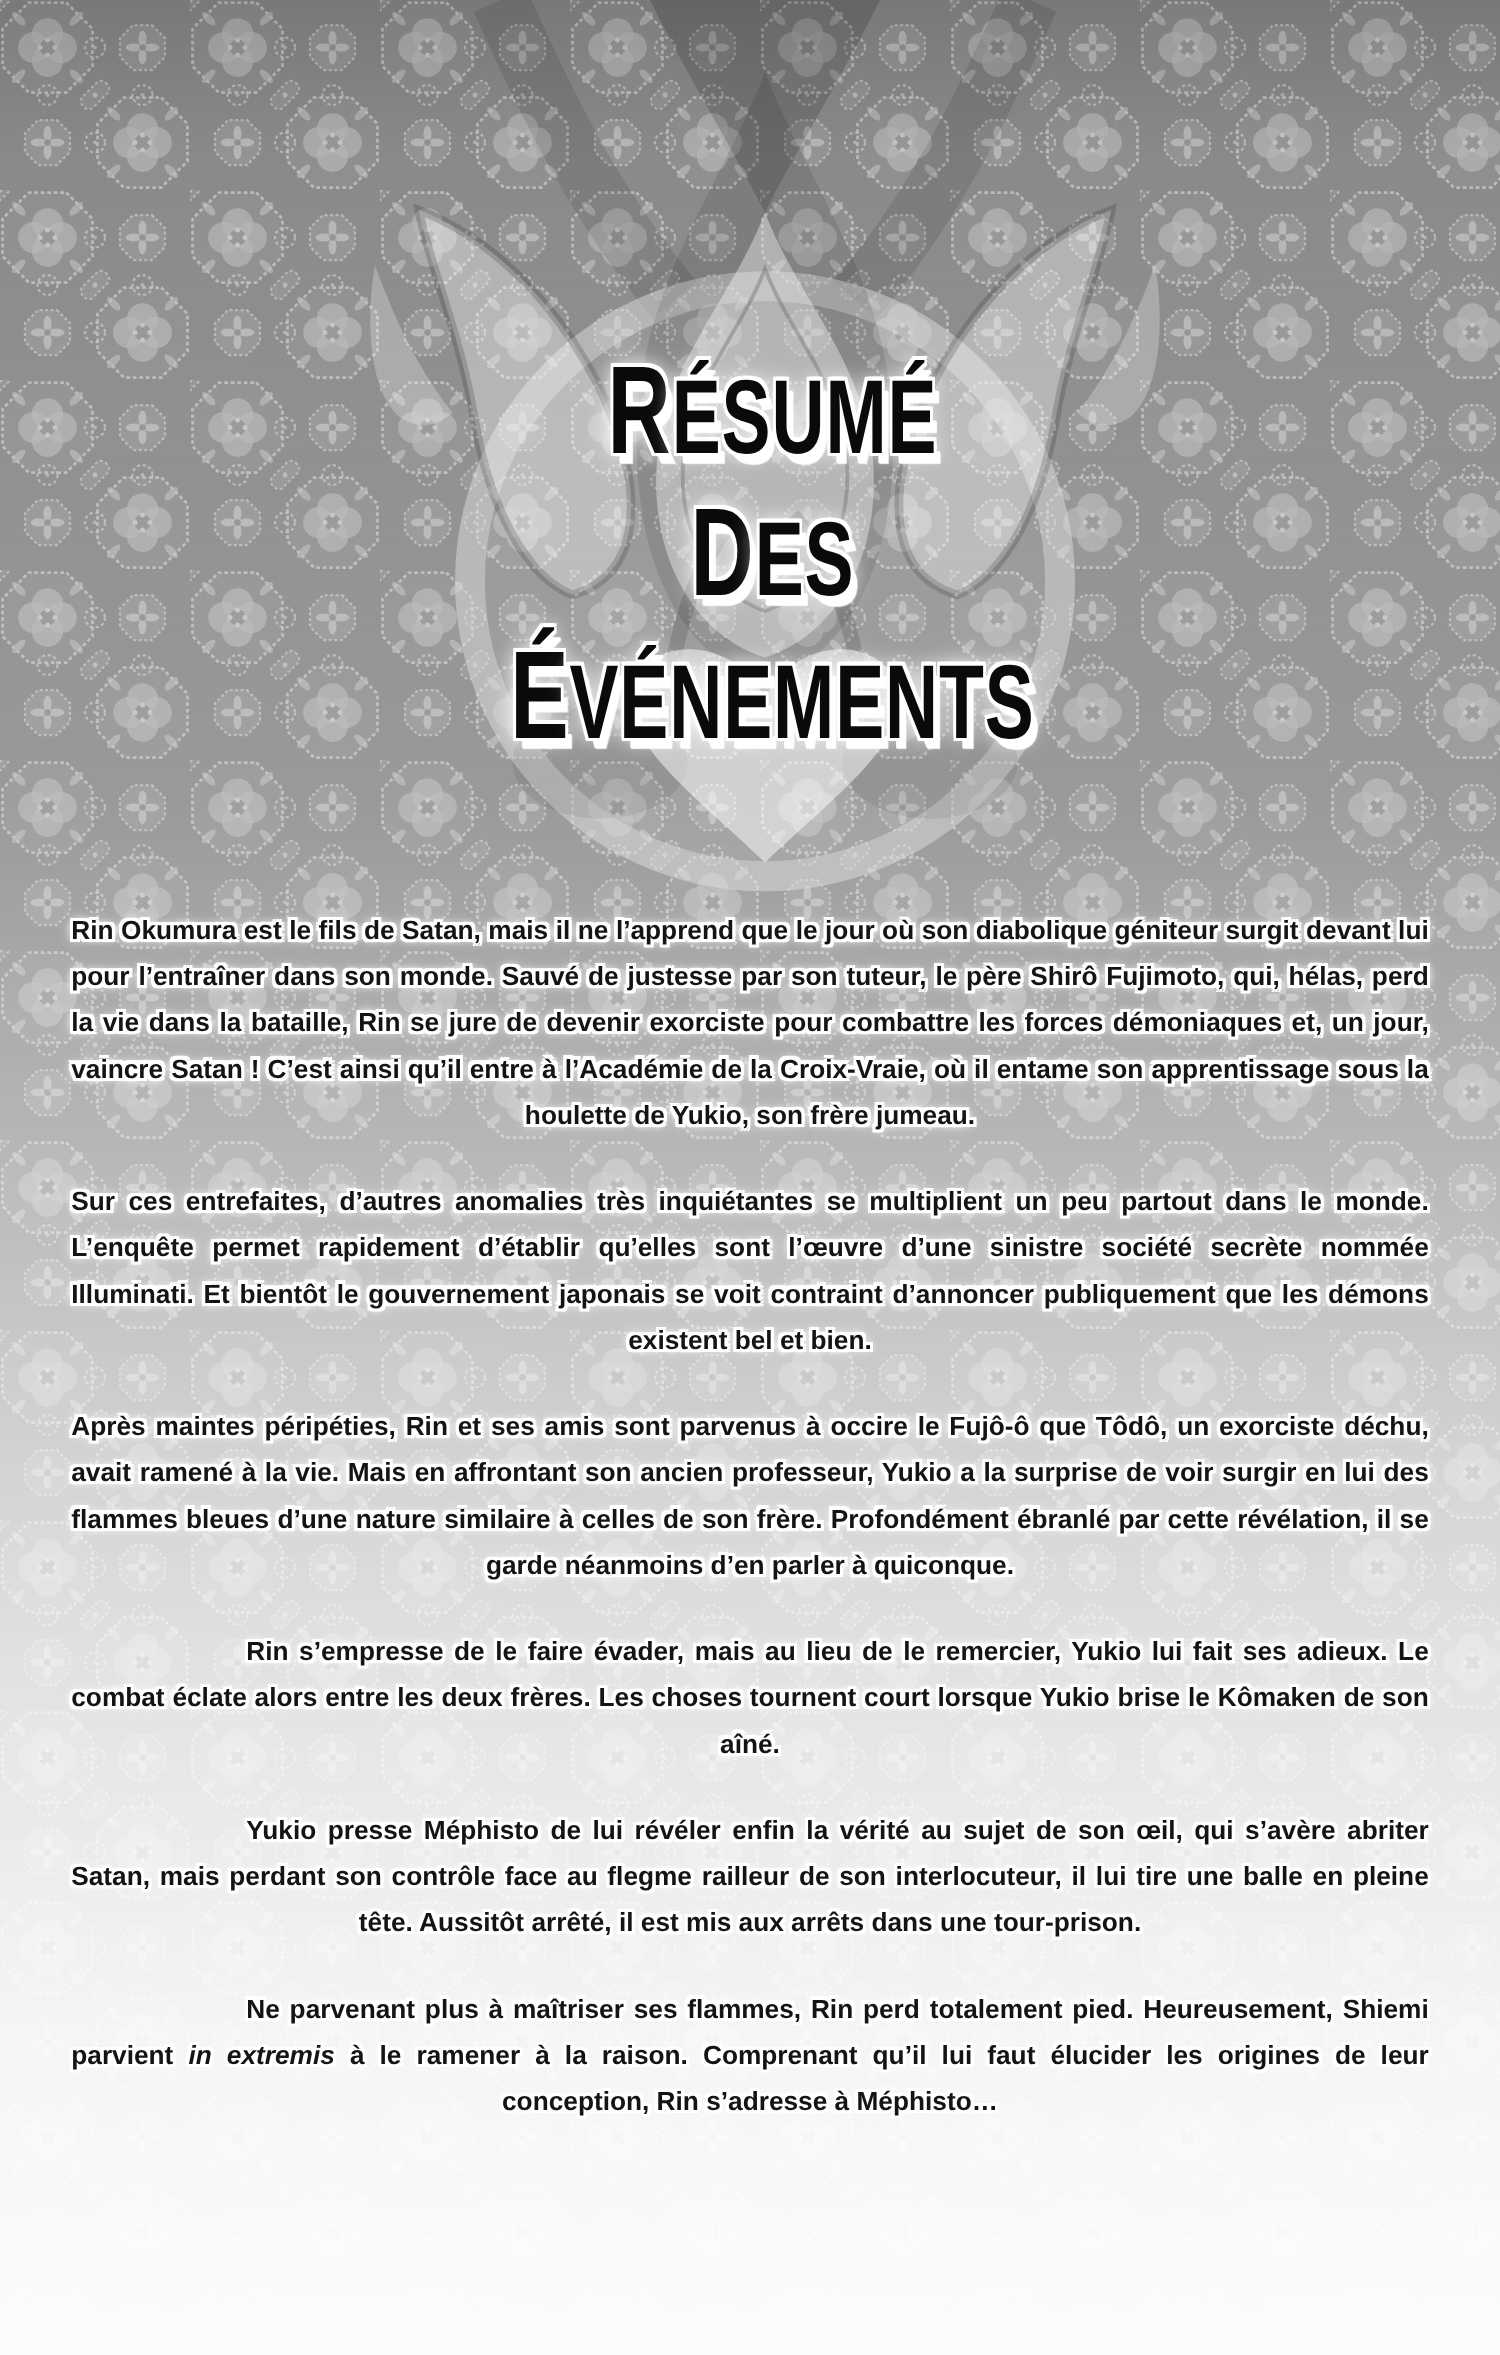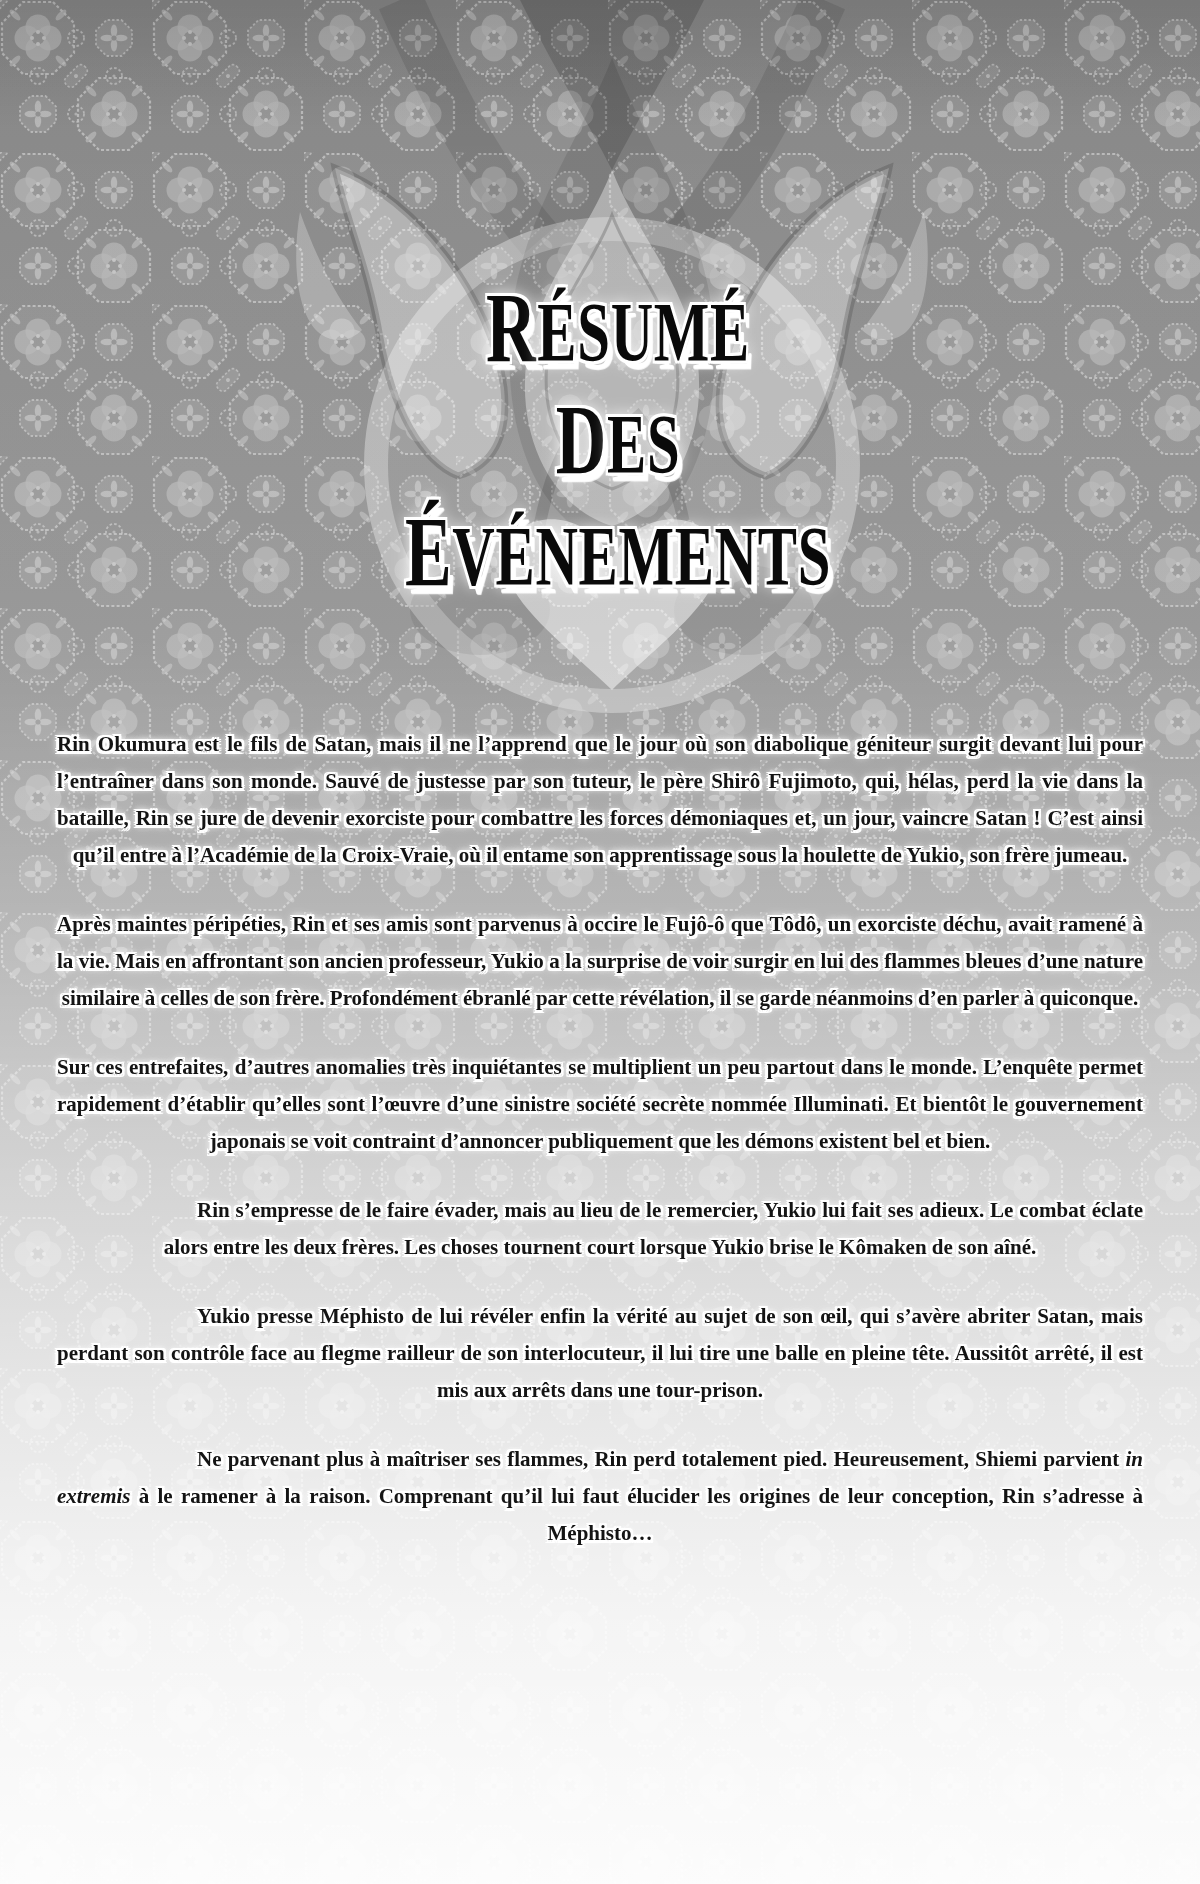--- a/index.html
+++ b/index.html
@@ -1,17 +1,17 @@
 <!DOCTYPE html>
 <html><head>
 <meta charset="utf-8">
 <style>
   html,body{margin:0;padding:0;background:#ffffff;}
   body{width:1200px;height:1884px;overflow:hidden;}
-  .page{position:relative;width:1028px;height:1884px;font-family:Liberation Serif, serif;}
+  .page{position:relative;width:1028px;height:1884px;font-family:Liberation Sans, sans-serif;}
   .bg{position:absolute;left:0;top:0;width:1200px;height:1884px;display:block;}
 
   
   .title{
     position:absolute;top:286px;left:53px;width:1130px;
     text-align:center;color:#0a0a0a;font-weight:bold;
     line-height:84px;letter-spacing:1px;
     transform:scaleX(0.70);transform-origin:565px 0;
     text-shadow:
       -3px -3px 0 #fff, 3px -3px 0 #fff, -3px 3px 0 #fff, 3px 3px 0 #fff,
@@ -157,20 +157,20 @@
   </svg>
 
   <header class="title">
     <div class="tline"><span class="tlead">R</span><span class="trest">ÉSUMÉ</span></div>
     <div class="tline"><span class="tlead">D</span><span class="trest">ES</span></div>
     <div class="tline"><span class="tlead">É</span><span class="trest">VÉNEMENTS</span></div>
   </header>
 
   <main class="story">
     <p>Rin Okumura est le fils de Satan, mais il ne l’apprend que le jour où son diabolique géniteur surgit devant lui pour l’entraîner dans son monde. Sauvé de justesse par son tuteur, le père Shirô Fujimoto, qui, hélas, perd la vie dans la bataille, Rin se jure de devenir exorciste pour combattre les forces démoniaques et, un jour, vaincre Satan&nbsp;! C’est ainsi qu’il entre à l’Académie de la Croix-Vraie, où il entame son apprentissage sous la houlette de Yukio, son frère jumeau.</p>
+    <p>Sur ces entrefaites, d’autres anomalies très inquiétantes se multiplient un peu partout dans le monde. L’enquête permet rapidement d’établir qu’elles sont l’œuvre d’une sinistre société secrète nommée Illuminati. Et bientôt le gouvernement japonais se voit contraint d’annoncer publiquement que les démons existent bel et bien.</p>
     <p>Après maintes péripéties, Rin et ses amis sont parvenus à occire le Fujô-ô que Tôdô, un exorciste déchu, avait ramené à la vie. Mais en affrontant son ancien professeur, Yukio a la surprise de voir surgir en lui des flammes bleues d’une nature similaire à celles de son frère. Profondément ébranlé par cette révélation, il se garde néanmoins d’en parler à quiconque.</p>
-    <p>Sur ces entrefaites, d’autres anomalies très inquiétantes se multiplient un peu partout dans le monde. L’enquête permet rapidement d’établir qu’elles sont l’œuvre d’une sinistre société secrète nommée Illuminati. Et bientôt le gouvernement japonais se voit contraint d’annoncer publiquement que les démons existent bel et bien.</p>
     <p class="indent">Rin s’empresse de le faire évader, mais au lieu de le remercier, Yukio lui fait ses adieux. Le combat éclate alors entre les deux frères. Les choses tournent court lorsque Yukio brise le Kômaken de son aîné.</p>
     <p class="indent">Yukio presse Méphisto de lui révéler enfin la vérité au sujet de son œil, qui s’avère abriter Satan, mais perdant son contrôle face au flegme railleur de son interlocuteur, il lui tire une balle en pleine tête. Aussitôt arrêté, il est mis aux arrêts dans une tour-prison.</p>
     <p class="indent"><span>Ne parvenant plus à maîtriser ses flammes, Rin perd totalement pied. Heureusement, Shiemi parvient </span><em>in extremis</em><span> à le ramener à la raison. Comprenant qu’il lui faut élucider les origines de leur conception, Rin s’adresse à Méphisto…</span></p>
   </main>
 
 </div>
 
 </body></html>

